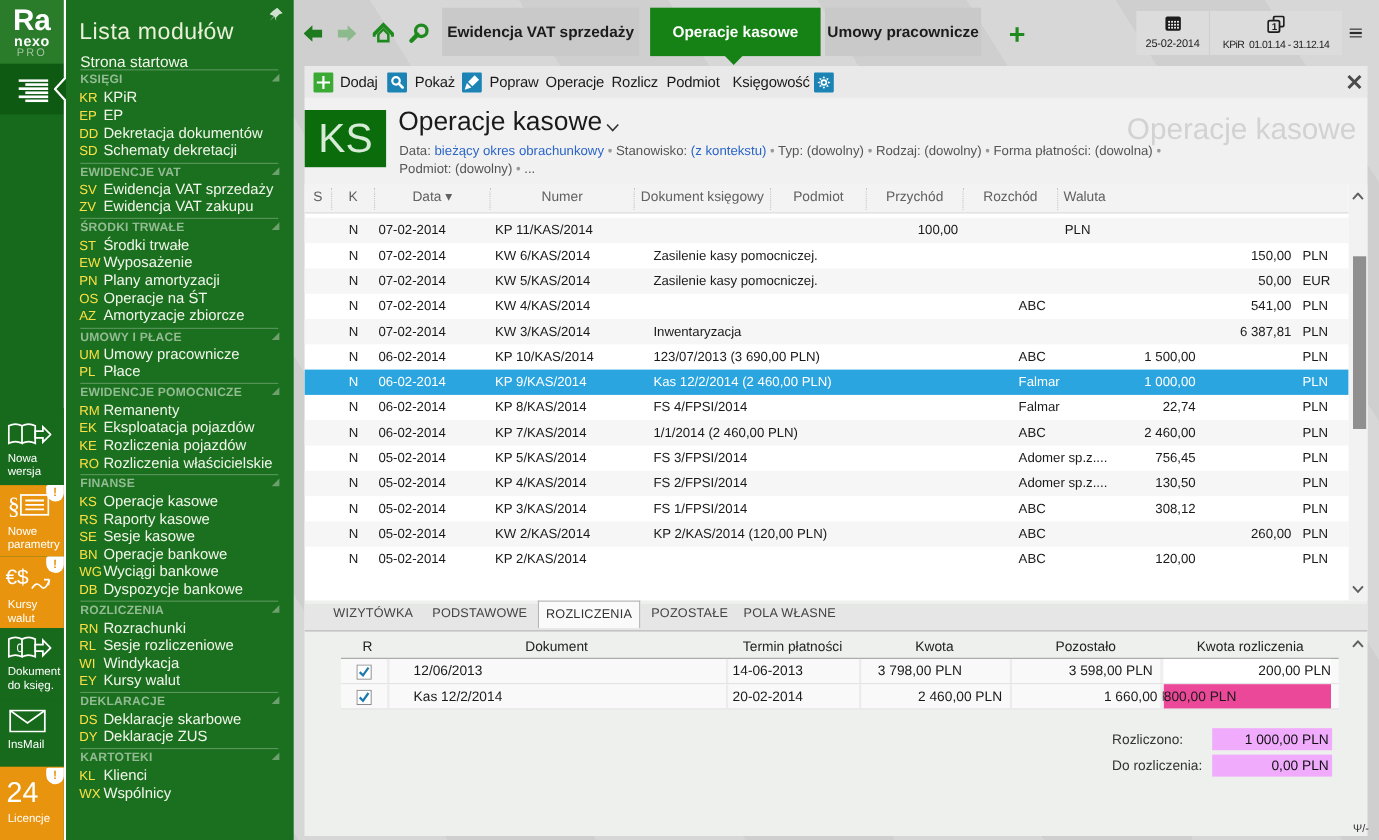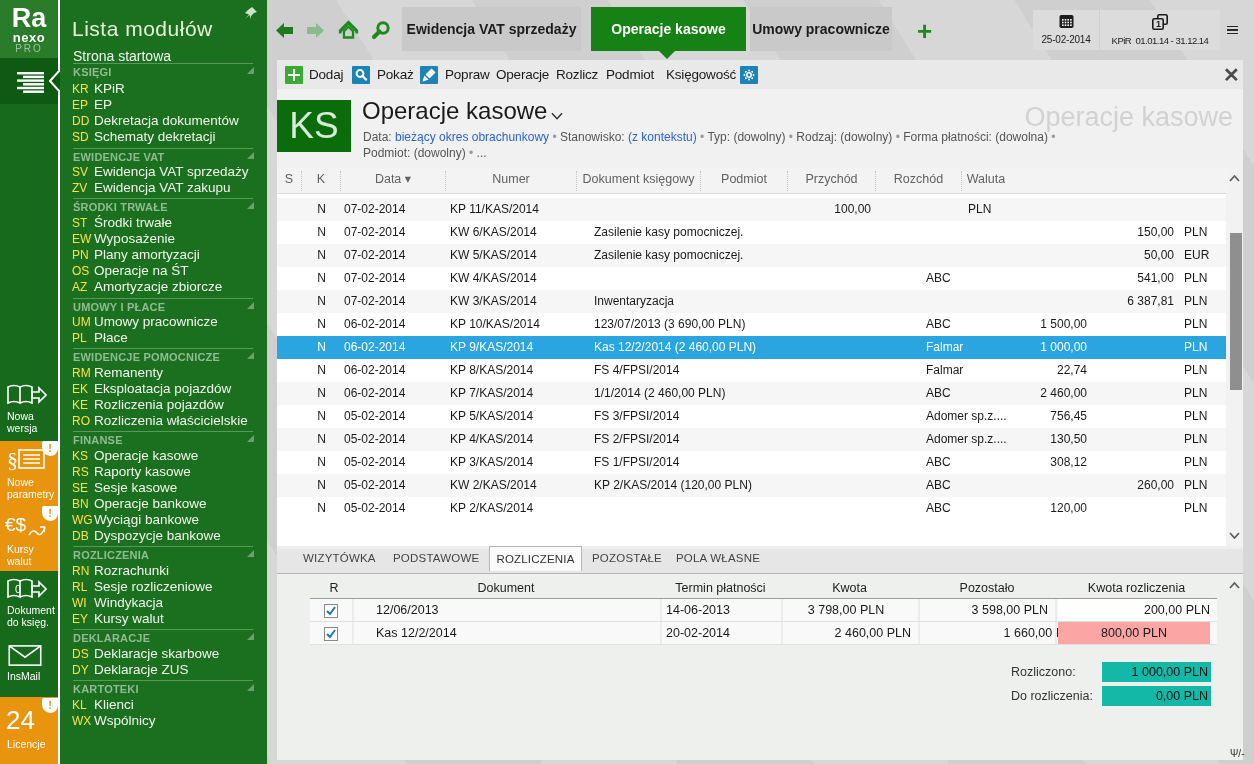--- a/index.html
+++ b/index.html
@@ -66,21 +66,21 @@
 #btabbar{position:absolute;left:0;top:3px;width:966px;height:25px;border-bottom:1px solid #b5b5b5;background:#e6e6e6}
 .btab{position:absolute;top:0;height:25px;line-height:25px;font-size:11.5px;color:#444;letter-spacing:.2px;white-space:nowrap}
 #btabact{position:absolute;left:212px;top:0;width:93px;height:25px;background:#fafafa;border:1px solid #b5b5b5;border-bottom:none;line-height:25px;font-size:11.5px;color:#333;text-align:center;letter-spacing:.2px}
 .bh{position:absolute;top:32px;height:20px;line-height:20px;font-size:12.5px;color:#222;text-align:center;white-space:nowrap}
 #bhline{position:absolute;left:33px;top:52px;width:907px;height:1px;background:#9a9a9a}
 .brow{position:absolute;left:33px;width:907px;height:23px;background:#f9f9f9;border-bottom:1px solid #e0e0e0;font-size:12.5px;color:#1a1a1a;line-height:22px}
 .bcell{position:absolute;top:0;height:100%;white-space:nowrap}
 .vsep{position:absolute;top:0;width:2px;height:100%;background:#ececec}
 #rozl{position:absolute;left:0;top:0;width:966px;height:214px;font-size:12.5px;color:#333}
 #rozl div{white-space:nowrap}
-.vbox{position:absolute;left:825px;width:109px;height:20px;background:#14b8a6;text-align:right;line-height:20px;font-size:12.5px;color:#111;padding-right:3px}
+.vbox{position:absolute;left:825px;width:109px;height:20px;background:#f0abfc;text-align:right;line-height:20px;font-size:12.5px;color:#111;padding-right:3px}
 </style></head>
 <body>
 <div id="bgpat" class="abs"></div>
 
 <div id="topbar" class="abs" style="left:267px;top:0;width:987px;height:60px">
   <svg class="abs" style="left:9px;top:22px" width="17" height="17" viewBox="0 0 17 17">
       <path d="M0 8.5 L8 1 V5 H17 V12 H8 V16 Z" fill="#1e7a1e"></path>
     </svg>
   <svg class="abs" style="left:40px;top:22px" width="17" height="17" viewBox="0 0 17 17">
       <path d="M17 8.5 L9 1 V5 H0 V12 H9 V16 Z" fill="#8cba8c"></path>
@@ -522,39 +522,39 @@
   <svg class="abs" style="left:952px;top:36px" width="11" height="7" viewBox="0 0 11 7">
       <path d="M1 6 L5.5 1 L10 6" fill="none" stroke="#606060" stroke-width="1.8"></path>
     </svg>
   <div class="brow" style="top:53px">
     <div class="bcell" style="left:14px;top:4px"><svg width="14" height="14" viewBox="0 0 14 14">
           <rect x="0.5" y="0.5" width="13" height="13" fill="#fff" stroke="#8a8a8a"></rect>
           <path d="M3 7 L6 10 L11 3" fill="none" stroke="#1d7ab0" stroke-width="2"></path>
         </svg></div>
     <div class="bcell" style="left:66px">12/06/2013</div>
     <div class="bcell" style="left:356px">14-06-2013</div>
-    <div class="bcell" style="left:471px;width:130px;text-align:center">3 798,00 PLN</div>
+    <div class="bcell" style="left:488px;width:130px;text-align:left">3 798,00 PLN</div>
     <div class="bcell" style="left:608px;width:130px;text-align:right">3 598,00 PLN</div>
     <div class="bcell" style="left:748px;width:152px;text-align:right;background:#fff;height:22px">200,00 PLN</div>
       <i class="vsep" style="left:42px"></i>
       <i class="vsep" style="left:350px"></i>
       <i class="vsep" style="left:471px"></i>
       <i class="vsep" style="left:608px"></i>
       <i class="vsep" style="left:745px"></i>
   </div>
   <div class="brow" style="top:76px">
     <div class="bcell" style="left:14px;top:4px"><svg width="14" height="14" viewBox="0 0 14 14">
           <rect x="0.5" y="0.5" width="13" height="13" fill="#fff" stroke="#8a8a8a"></rect>
           <path d="M3 7 L6 10 L11 3" fill="none" stroke="#1d7ab0" stroke-width="2"></path>
         </svg></div>
     <div class="bcell" style="left:66px">Kas 12/2/2014</div>
     <div class="bcell" style="left:356px">20-02-2014</div>
     <div class="bcell" style="left:471px;width:130px;text-align:right">2 460,00 PLN</div>
     <div class="bcell" style="left:640px;width:130px;text-align:right">1 660,00 PLN</div>
-    <div class="bcell" style="left:748px;width:152px;text-align:center;background:#fca5a5;height:22px">800,00 PLN</div>
+    <div class="bcell" style="left:748px;width:152px;text-align:left;background:#ec4899;height:22px">800,00 PLN</div>
       <i class="vsep" style="left:42px"></i>
       <i class="vsep" style="left:350px"></i>
       <i class="vsep" style="left:471px"></i>
       <i class="vsep" style="left:608px"></i>
       <i class="vsep" style="left:745px"></i>
   </div>
   <div id="rozl">
     <div class="abs" style="left:734px;top:119px">Rozliczono:</div>
     <div class="vbox" style="top:116px">1 000,00 PLN</div>
     <div class="abs" style="left:734px;top:143px">Do rozliczenia:</div>

